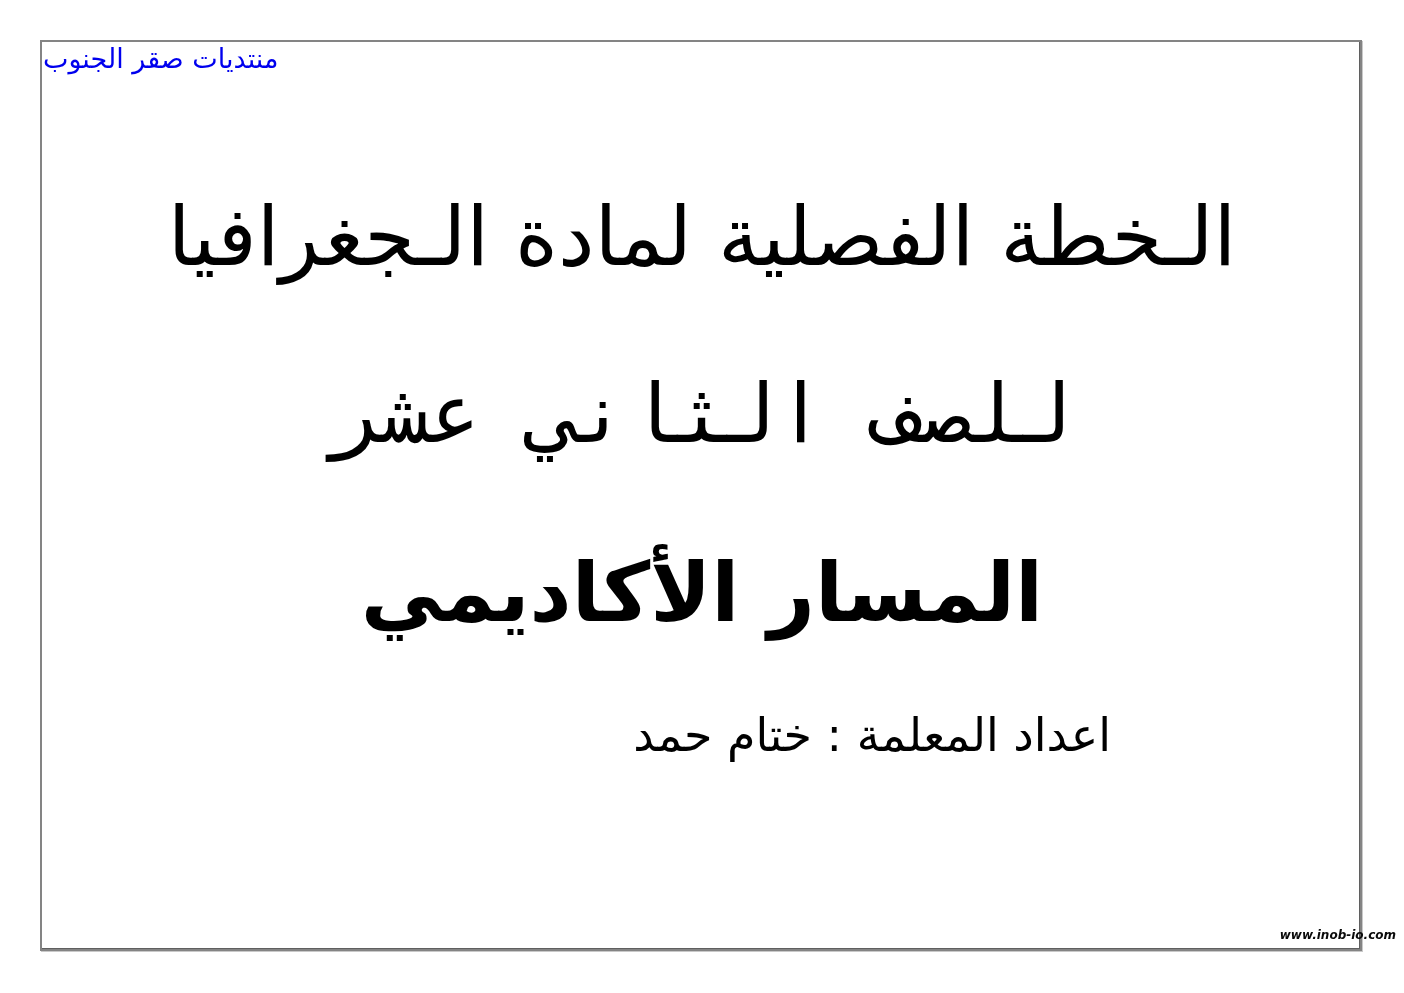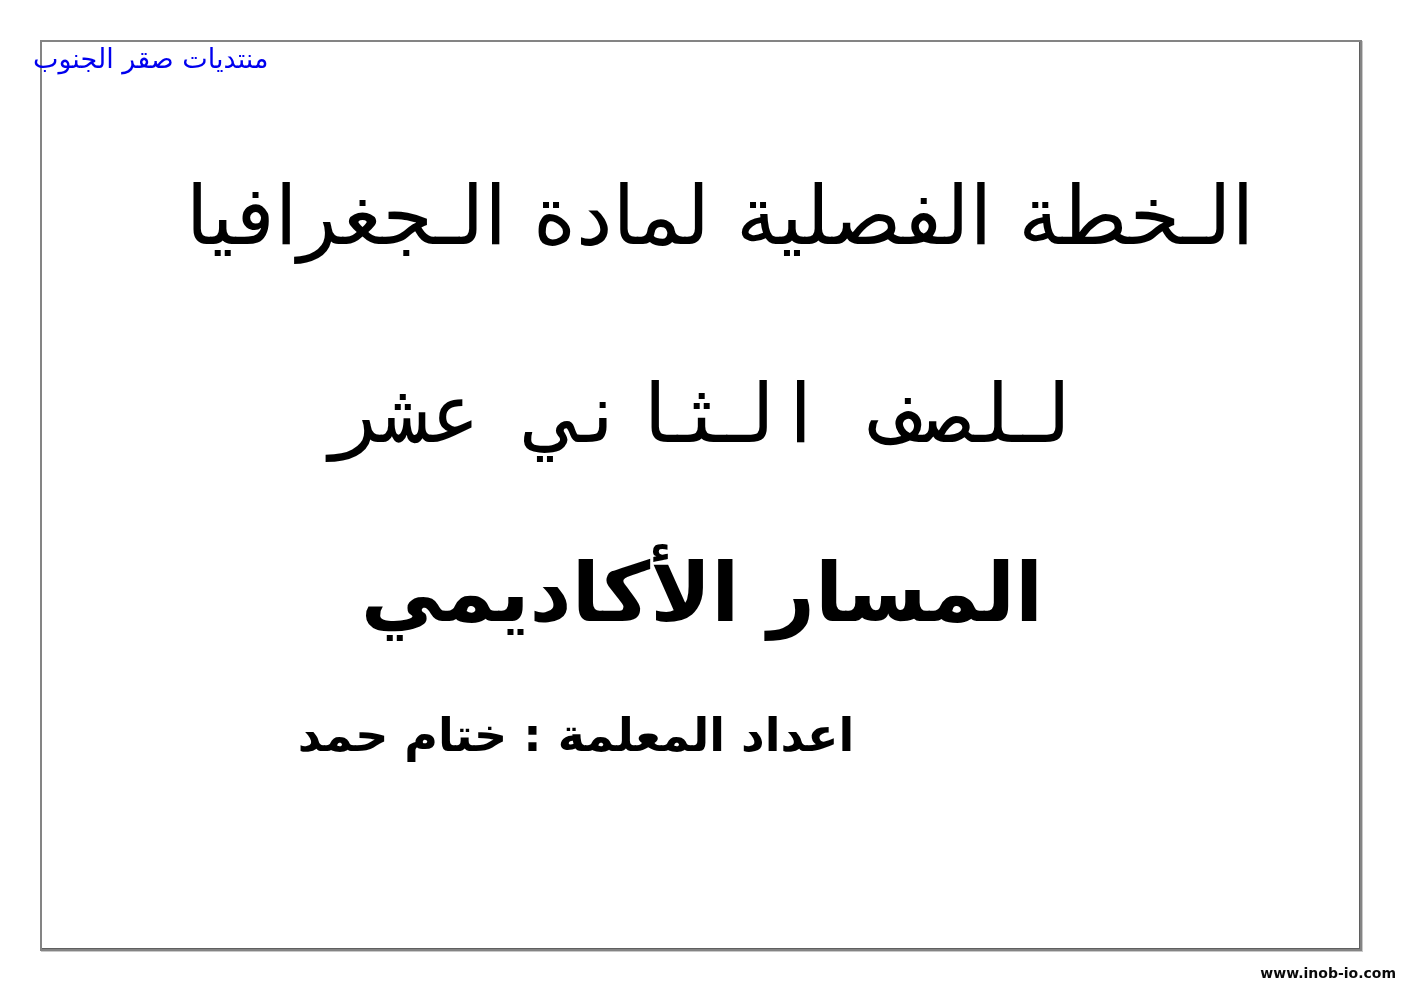--- a/index.html
+++ b/index.html
@@ -22,21 +22,21 @@
     height: 911px;
     box-sizing: border-box;
     border: 2px solid var(--frame-border, #848484);
     box-shadow: 1px 1px 0 #c9c9c9, inset -1px -1px 0 #5f5f5f;
     background: transparent;
   }
 
   
   .forum-link {
     position: absolute;
-    left: 33px;
+    left: 43px;
     top: 43px;
     direction: rtl;
     font-size: 27px;
     line-height: 1.2;
     color: var(--link-blue, #0000ee);
     text-decoration: none;
     white-space: nowrap;
     cursor: pointer;
   }
 
@@ -45,46 +45,46 @@
     position: absolute;
     left: 41px;
     width: 1322px;
     text-align: center;
     direction: rtl;
     font-size: 82px;
     line-height: 1.3;
     color: var(--text, #000000);
     white-space: nowrap;
   }
-  #title-line-1 { top: 163px; padding-left: 18px; }
+  #title-line-1 { top: 184px; }
   #title-line-2 { top: 368px; font-family: Liberation Mono, monospace; }
   #title-line-3 { top: 540px; font-weight: bold; }
 
   
   .author-line {
     position: absolute;
     left: 41px;
     top: 706px;
     width: 1070px;
-    text-align: center;
     direction: rtl;
     font-size: 46px;
-    font-weight: bold;
+    font-weight: normal;
     line-height: 1.3;
     color: var(--text, #000000);
     white-space: nowrap;
   }
 
   
   .watermark {
     position: absolute;
     right: 8px;
-    top: 965px;
-    font-size: 14px;
+    top: 928px;
+    font-size: 12px;
     font-weight: bold;
+    font-style: italic;
     color: var(--watermark, #0a0a0a);
     white-space: nowrap;
   }
 </style>
 </head>
 <body style="background: rgb(255, 255, 255);">
 
 <div class="page-frame"></div>
 
 <a class="forum-link">منتديات صقر الجنوب</a>

